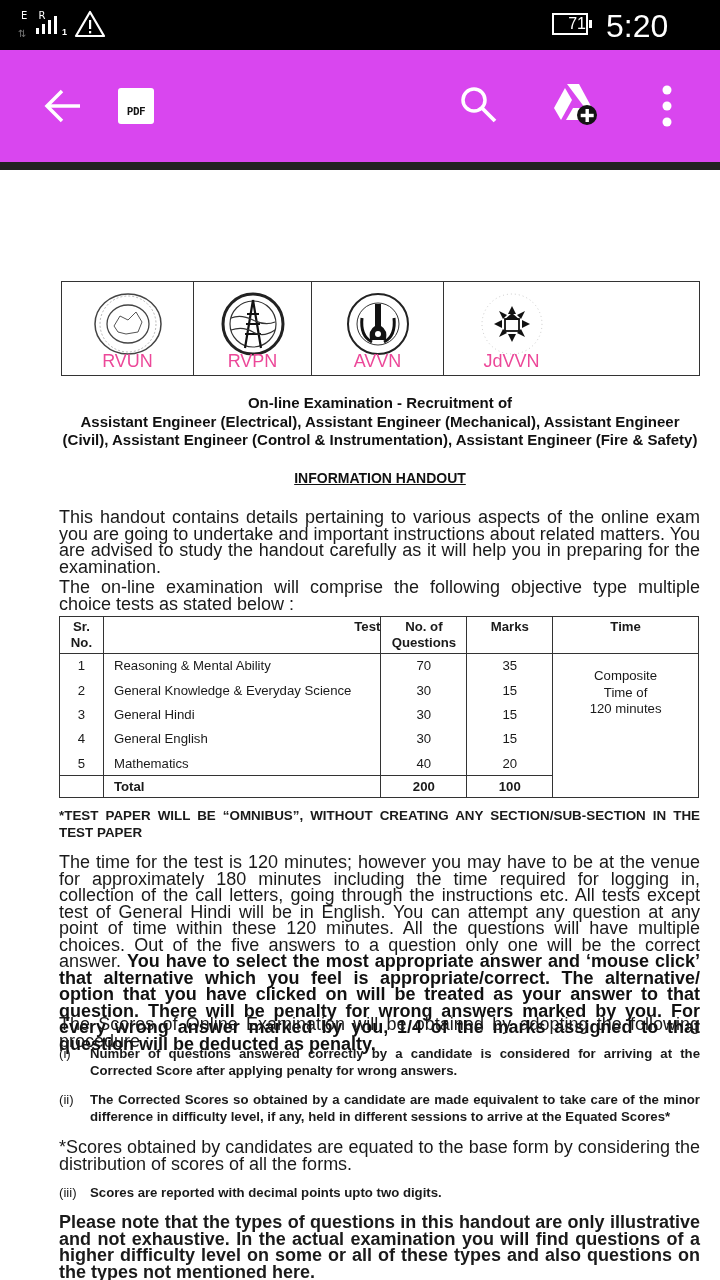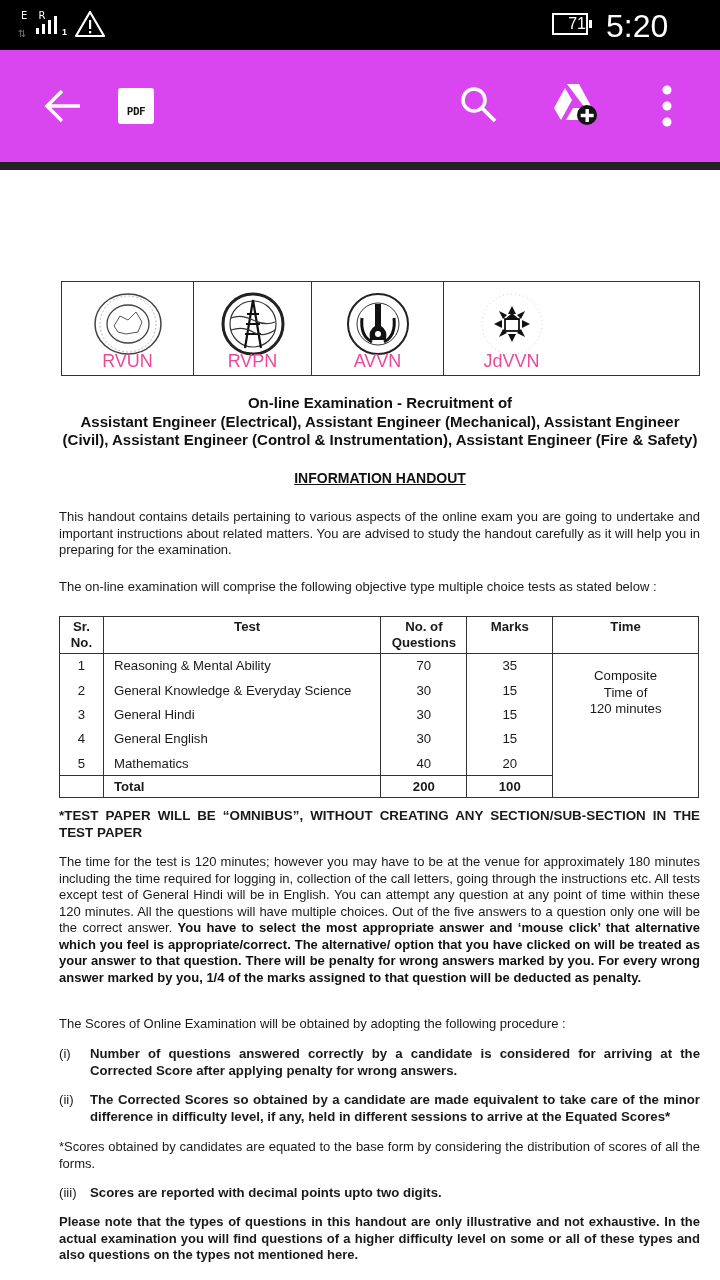--- a/index.html
+++ b/index.html
@@ -34,33 +34,33 @@
 
   .logos { position: absolute; left: 61px; top: 111px; width: 639px; height: 95px; border: 1.5px solid #333; display: flex; }
   .logo-cell { position: relative; height: 100%; border-right: 1.5px solid #333; }
   .logo-cell:last-child { border-right: none; }
   .logo-cell svg { position: absolute; left: 50%; top: 10px; transform: translateX(-50%); }
   .logo-cell .lbl { position: absolute; left: 0; right: 0; bottom: 3px; text-align: center; font-size: 18px; color: #ec4899; font-family: "Liberation Sans", sans-serif; }
 
   .title-block { position: absolute; left: 55px; top: 224px; width: 650px; text-align: center; font-weight: bold; font-size: 15px; line-height: 18.5px; color: #111; }
   .handout-heading { position: absolute; left: 55px; top: 300px; width: 650px; text-align: center; font-weight: bold; font-size: 14px; text-decoration: underline; color: #111; }
 
-  .para { position: absolute; left: 59px; width: 641px; font-size: 13px; line-height: 16.5px; color: #1a1a1a; text-align: justify; }
+  .para { position: absolute; left: 59px; width: 641px; font-size: 18px; line-height: 16.5px; color: #1a1a1a; text-align: justify; }
   .para b { color: #111; }
 
   
   .exam-table { position: absolute; left: 59px; top: 446px; width: 640px; border-collapse: collapse; font-size: 13.2px; color: #1a1a1a; }
   .exam-table th, .exam-table td { border-left: 1.5px solid #333; border-right: 1.5px solid #333; }
   .exam-table th { font-weight: bold; vertical-align: top; padding-top: 2px; height: 37px; border-top: 1.5px solid #333; border-bottom: 1.5px solid #333; line-height: 16px; }
   .exam-table td { height: 24.4px; text-align: center; }
   .exam-table td.test { text-align: left; padding-left: 10px; }
   .exam-table tr.total td { border-top: 1.5px solid #333; border-bottom: 1.5px solid #333; font-weight: bold; height: 22px; }
   .exam-table td.time { vertical-align: top; padding-top: 14px; line-height: 16.5px; border-bottom: 1.5px solid #333; }
   .c-sr { width: 44px; } .c-test { width: 278px; } .c-q { width: 86px; } .c-m { width: 86px; } .c-t { width: 146px; }
-  .exam-table th.test { text-align: center; padding-left: 10px; }
+  .exam-table th.test { text-align: right; padding-left: 10px; }
 
   .list-item { position: absolute; left: 59px; width: 641px; font-size: 13.2px; line-height: 16.5px; color: #1a1a1a; }
   .list-item .num { position: absolute; left: 0; top: 0; }
   .list-item .txt { margin-left: 31px; text-align: justify; display: block; font-weight: bold; }
 </style>
 </head>
 <body>
 
 <div class="statusbar">
   <div class="sb-net">

